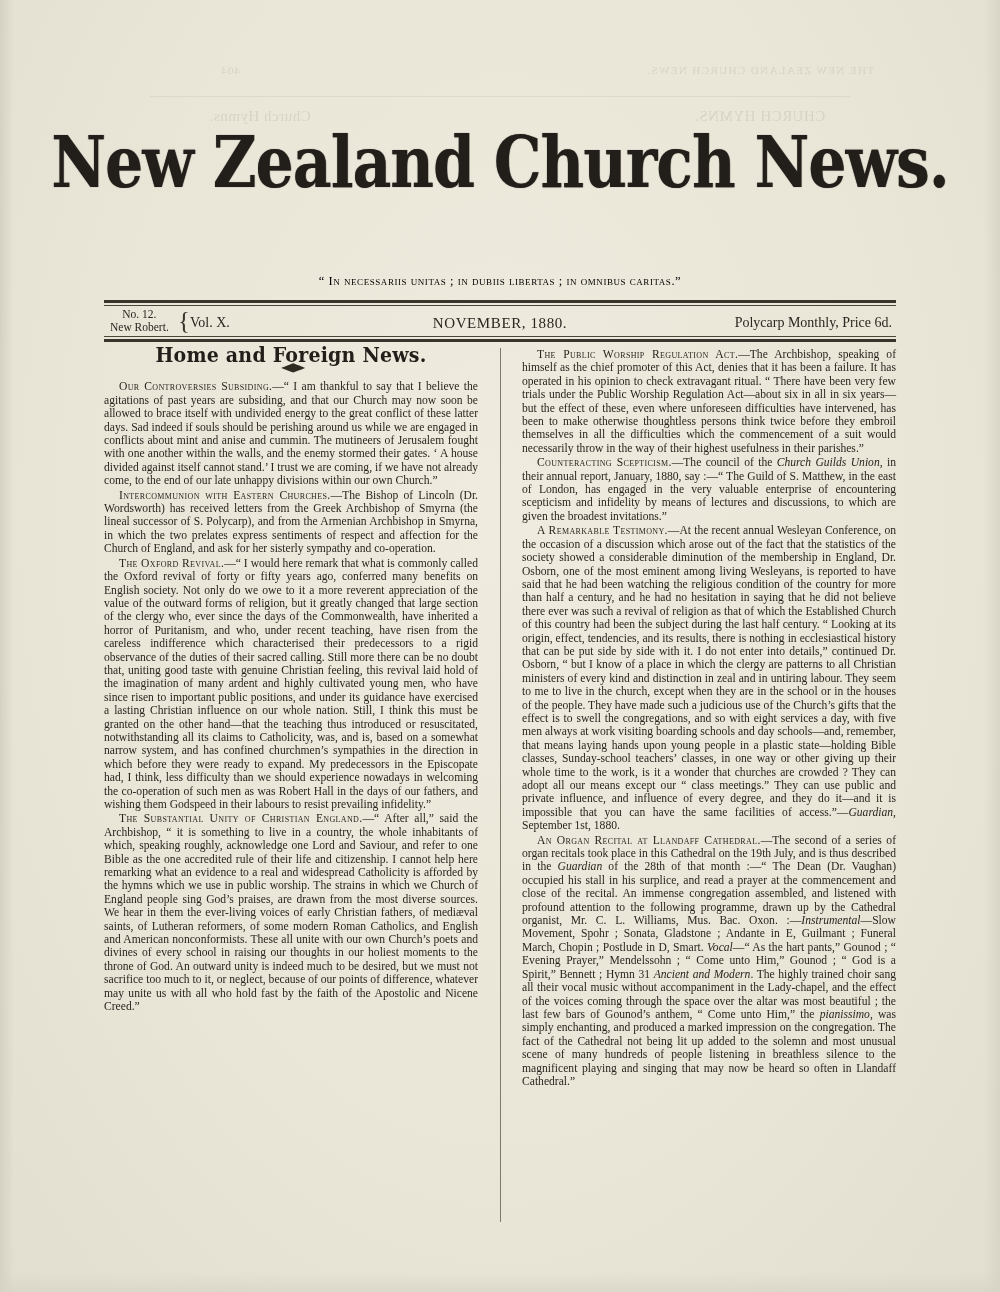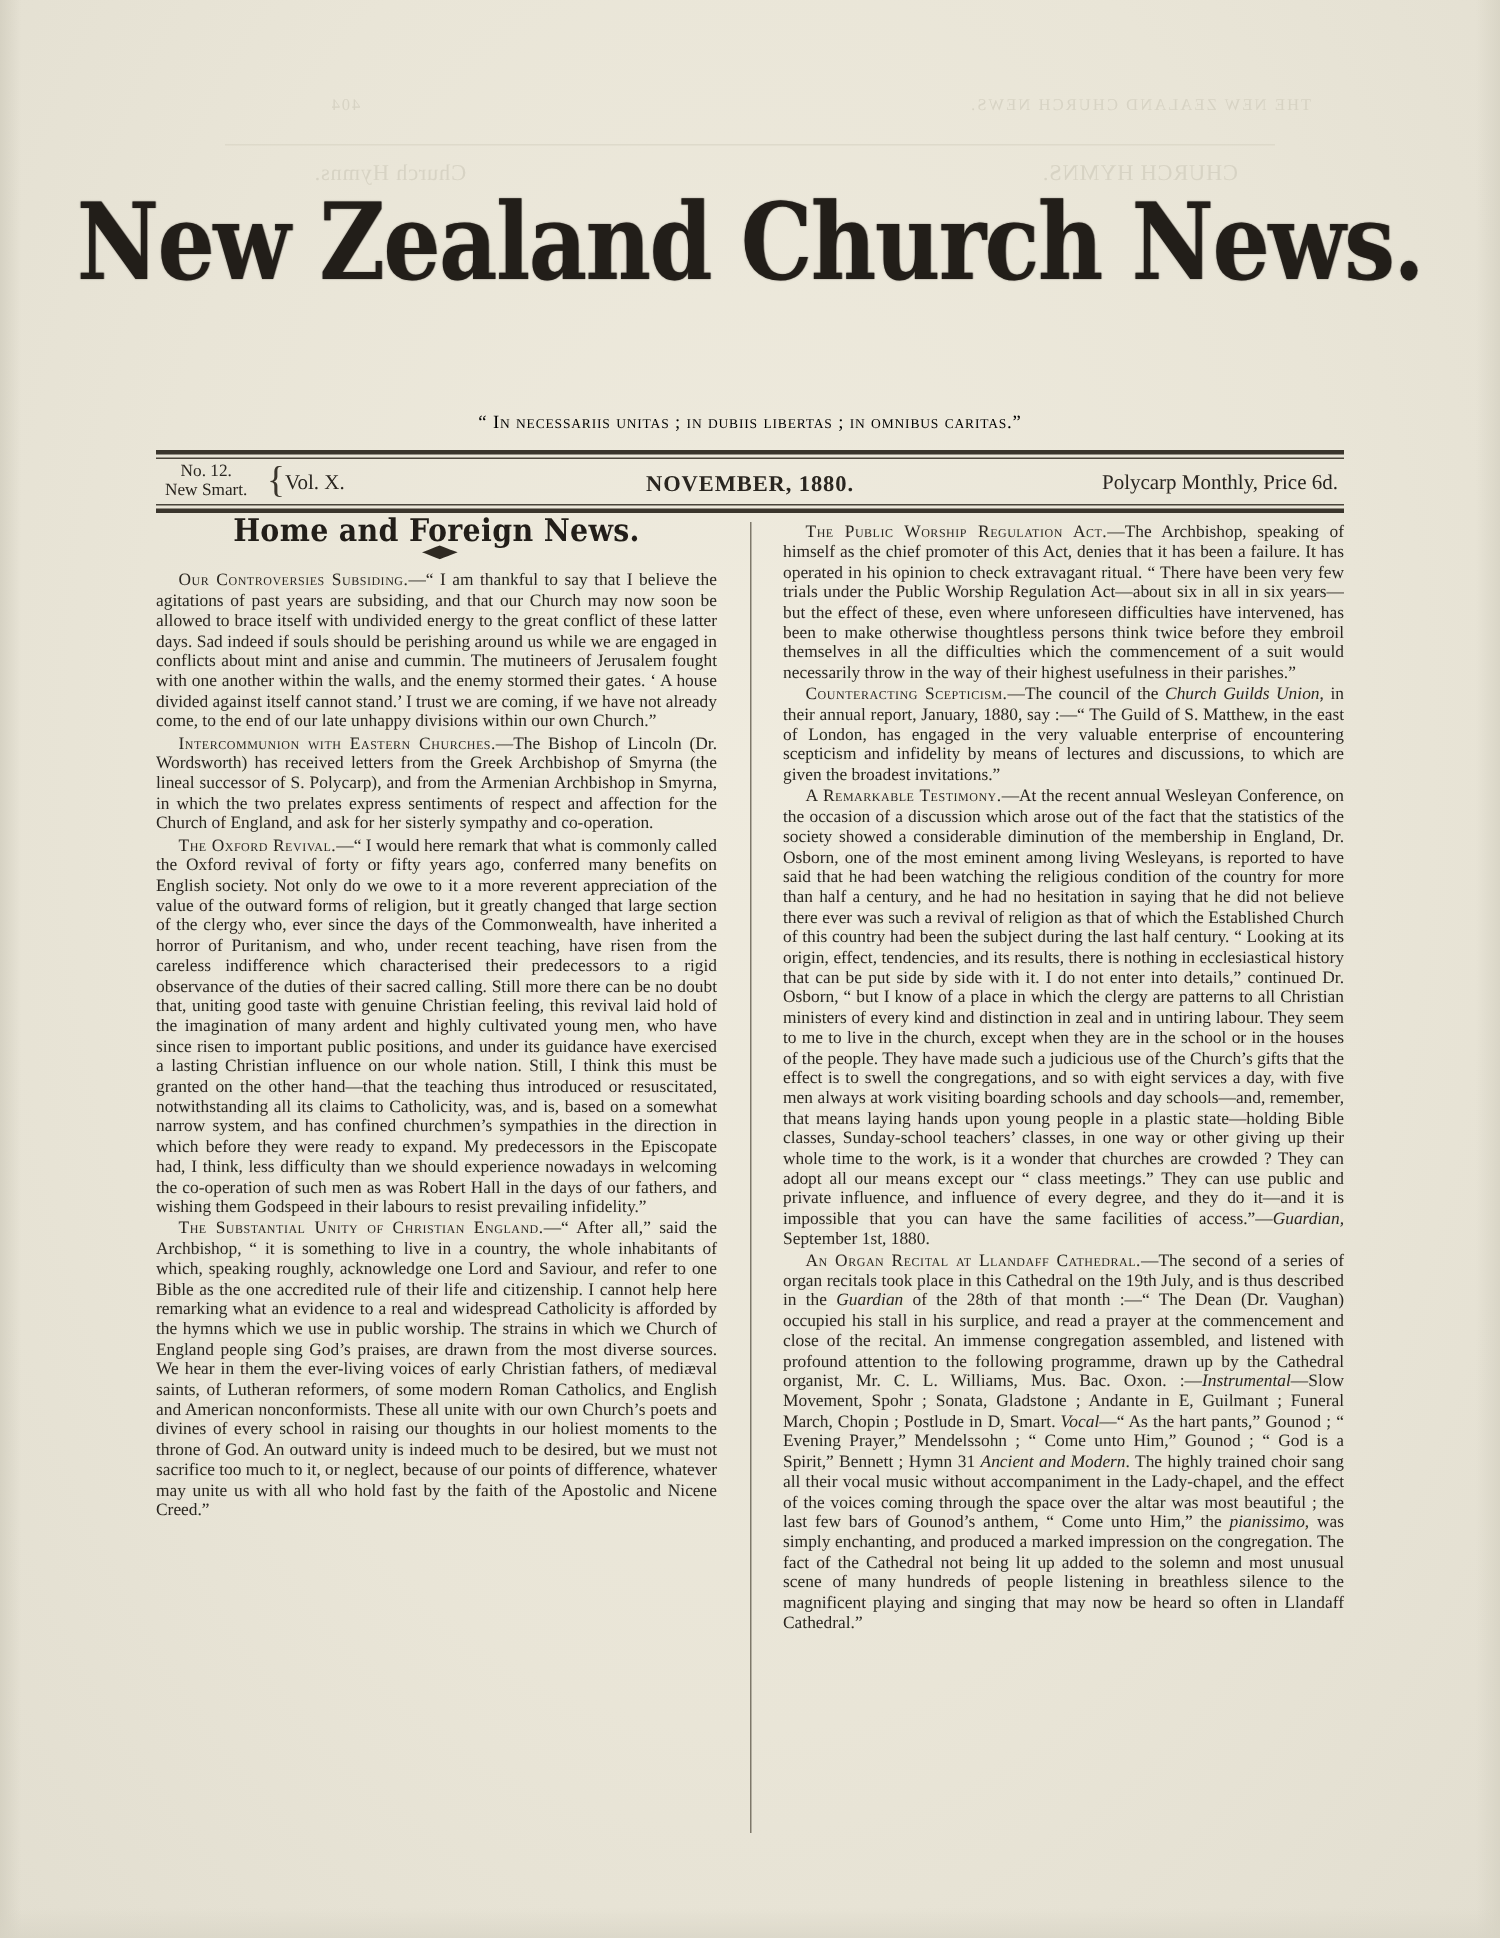--- a/index.html
+++ b/index.html
@@ -108,21 +108,21 @@
   .iss-no{
     position:absolute;left:6px;top:0;
     font-size:11.5px;line-height:12.5px;text-align:center;
   }
   .iss-brace{
     position:absolute;left:74px;top:-1px;font-size:25px;color:#3a352c;
   }
   .iss-vol{position:absolute;left:86px;top:7px;font-size:14px;font-family:Liberation Serif, serif;}
   .iss-date{
     position:absolute;left:0;right:0;top:7px;text-align:center;
-    font-size:15px;letter-spacing:.6px;font-weight:bold;
+    font-size:15px;letter-spacing:.6px;
   }
   .iss-price{position:absolute;right:4px;top:7px;font-size:14px;}
 
   
   .cols{
     position:absolute;left:104px;top:348px;width:792px;height:880px;
   }
   .col{
     position:absolute;top:0;width:374px;
     font-size:11.6px;
@@ -186,21 +186,21 @@
   <div class="title">New Zealand Church News.</div>
 </div>
 <div class="motto">“ In necessariis unitas ; in dubiis libertas ; in omnibus caritas.”</div>
 
 <div class="rule-thick" style="top:300px"></div>
 <div class="rule-thin" style="top:305px"></div>
 
 <div class="issueline">
   <div class="iss-no">
     <div>No. 12.</div>
-    <div>New Smart.</div>
+    <div>New Robert.</div>
   </div>
   <div class="iss-brace">{</div>
   <div class="iss-vol">Vol. X.</div>
   <div class="iss-date">NOVEMBER,  1880.</div>
   <div class="iss-price">Polycarp Monthly, Price 6d.</div>
 </div>
 
 <div class="rule-thin" style="top:336px"></div>
 <div class="rule-thick" style="top:339px"></div>
 

